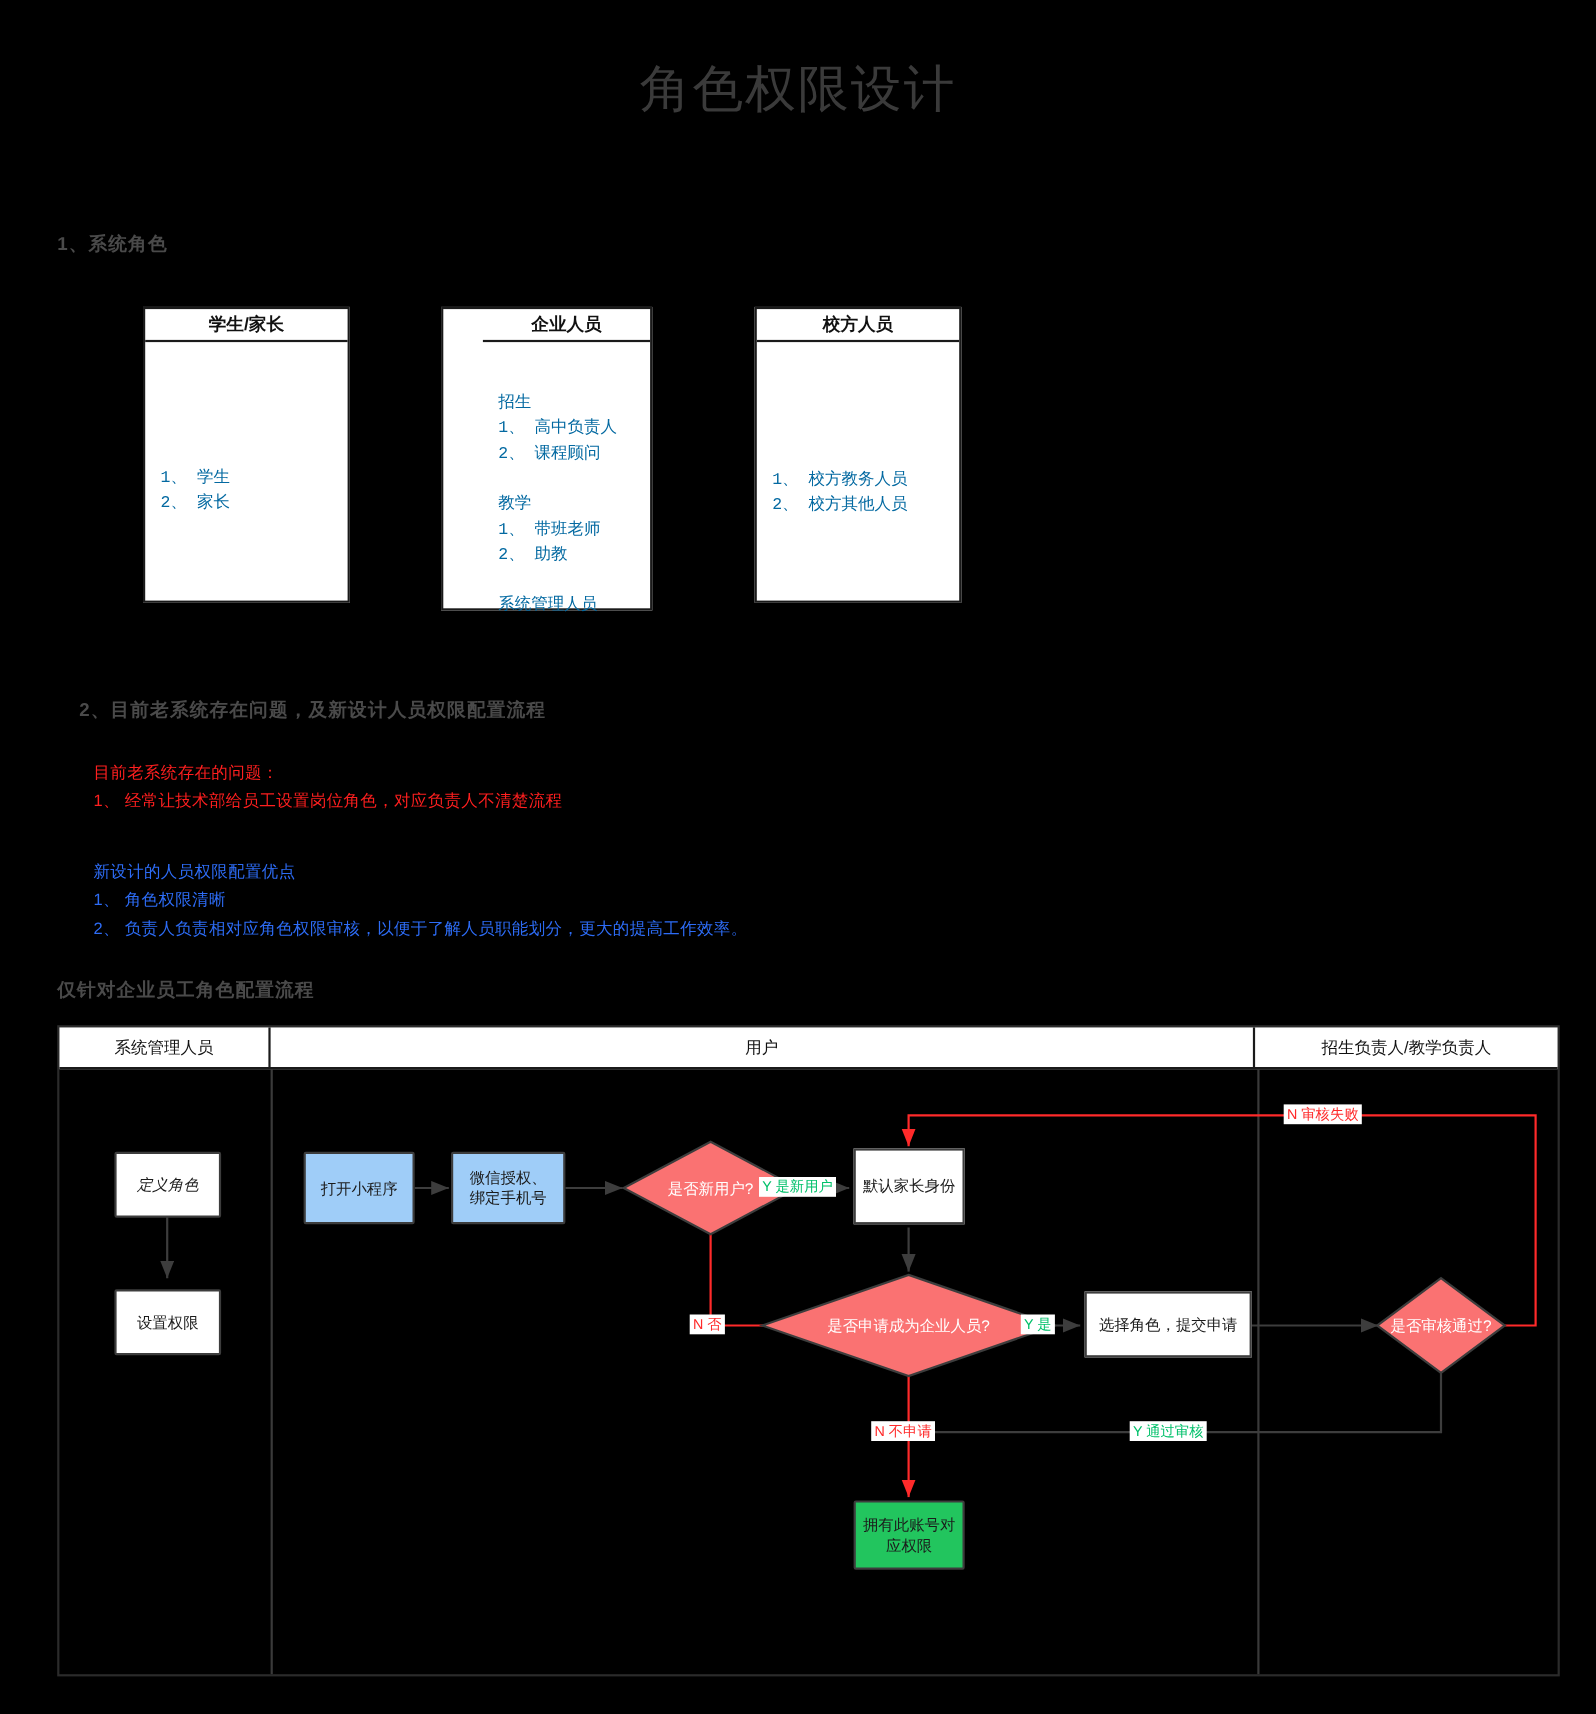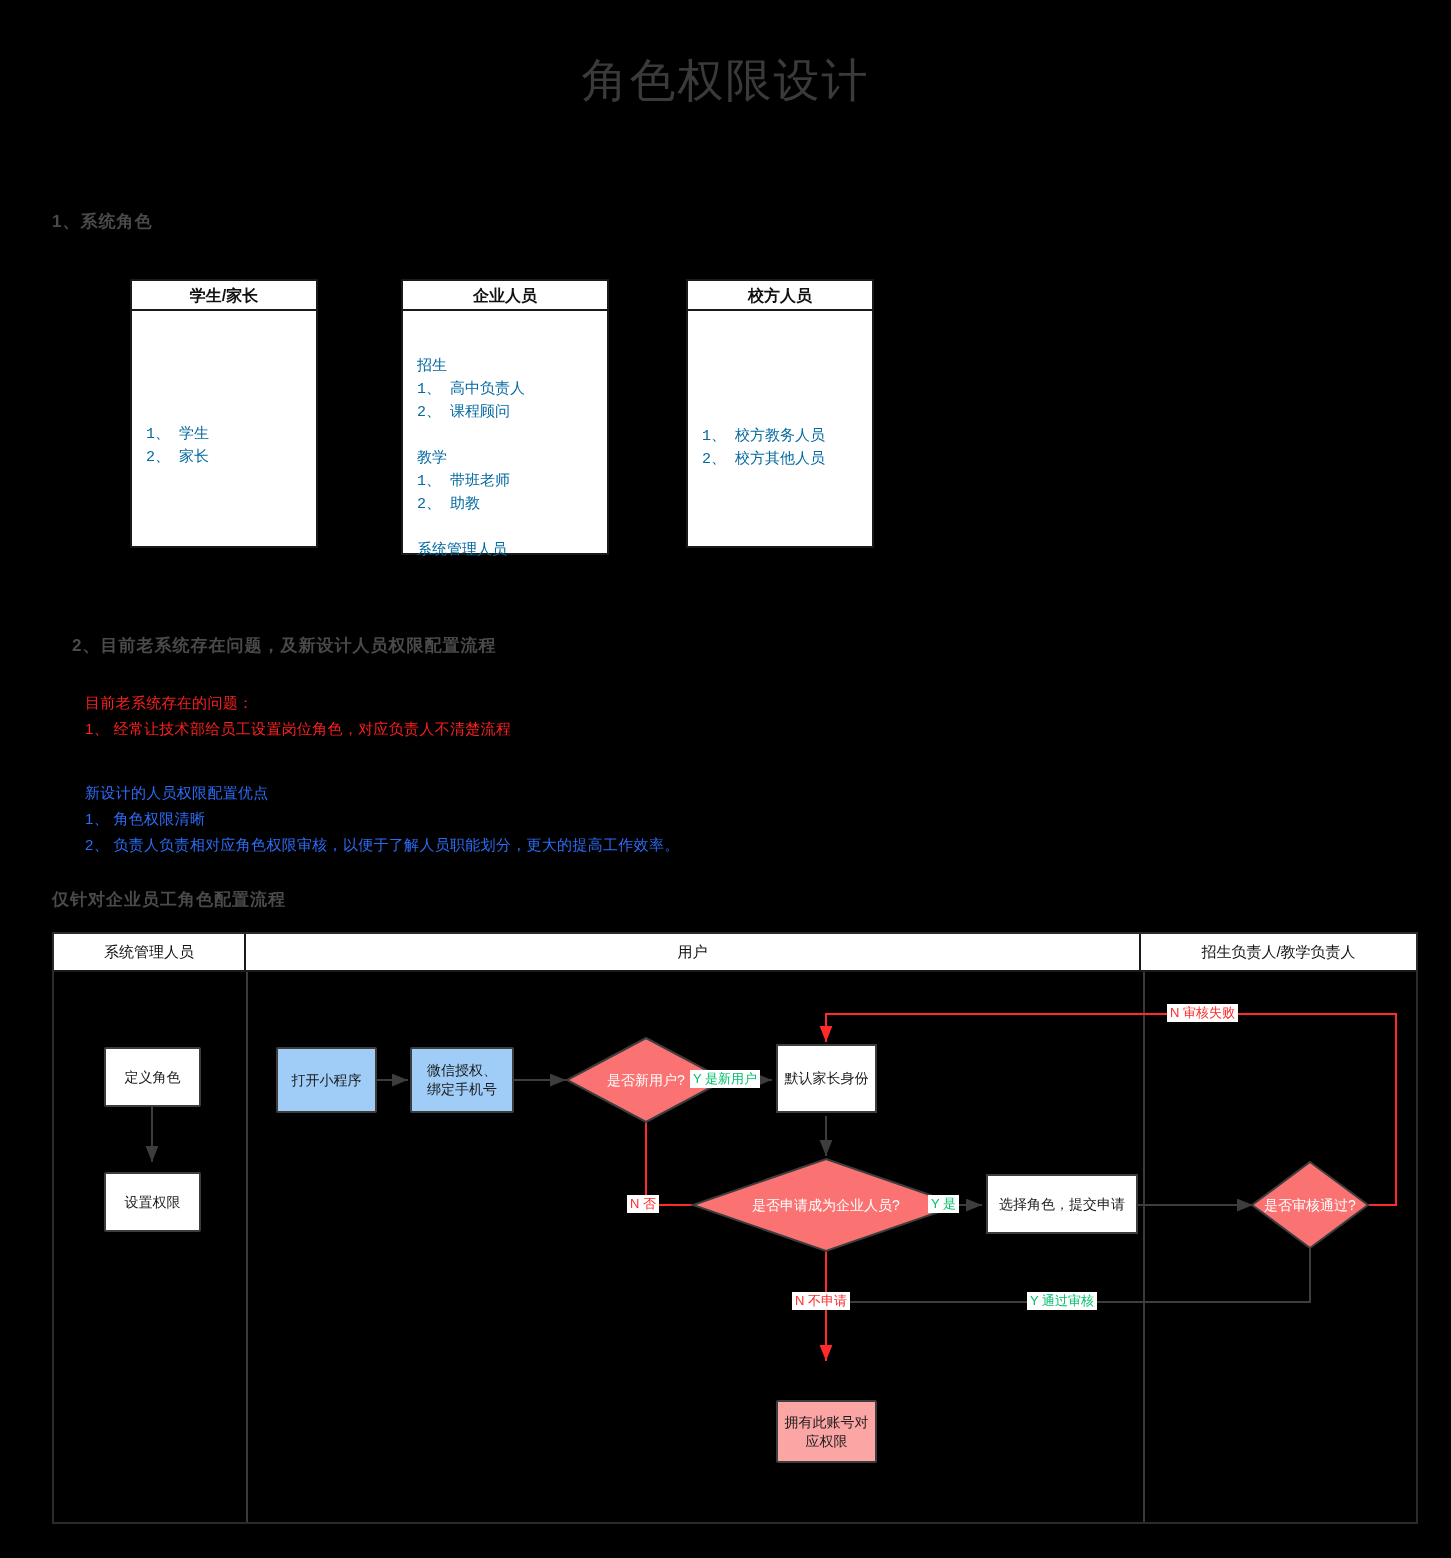--- a/index.html
+++ b/index.html
@@ -28,21 +28,21 @@
     height:30px;line-height:30px;text-align:center;
     font-size:16px;font-weight:bold;color:#111;
     border-bottom:2px solid #1a1a1a;box-sizing:border-box;
   }
   .card-body{
     padding:12px 14px 0 14px;font-size:15px;color:#0369a1;line-height:23px;
     white-space:pre-line;box-sizing:border-box;font-family:Liberation Mono, monospace;
   }
   #card-0{left:130px;top:279px;width:188px;height:269px;}
   #card-0 .card-body{padding-top:112px;}
-  #card-1{left:401px;top:279px;width:208px;height:276px;}
+  #card-1{left:401px;top:279px;width:192px;height:276px;padding-left:36px;}
   #card-1 .card-body{padding-top:44px;}
   #card-2{left:686px;top:279px;width:188px;height:269px;}
   #card-2 .card-body{padding-top:114px;}
 
   
   .note{font-size:15px;line-height:26px;white-space:pre-line;letter-spacing:.3px;}
   #note-problem{left:85px;top:690px;color:#ff1f1f;}
   #note-benefit{left:85px;top:780px;color:#2d6cf6;}
 
   
@@ -70,21 +70,21 @@
   #flow-svg{position:absolute;left:0;top:0;width:1366px;height:592px;}
 
   
   .node{
     position:absolute;box-sizing:border-box;display:flex;
     align-items:center;justify-content:center;text-align:center;
     font-size:14px;line-height:19px;color:#1b1b1b;white-space:pre-line;
   }
   .node.rect{border:2px solid #3d3d3d;background:#fff;border-radius:2px;}
   .node.rect.blue{background:#9fcdf8;border-color:#3d3d3d;}
-  .node.rect.green{background:#fca5a5;border-color:#3d3d3d;margin-top:36px;}
+  .node.rect.green{background:#22c55e;border-color:#3d3d3d;}
   .node.rect.plain{border-radius:0;}
   .edge-label{
     position:absolute;background:#fff;font-size:13px;padding:1px 3px;
     white-space:nowrap;line-height:16px;
   }
   .edge-label .k{font-weight:normal;}
   .lbl-red{color:#ff2a2a;}
   .lbl-green{color:#00c06a;}
 </style>
 </head>
@@ -169,21 +169,21 @@
 
     <path d="M1256,313 L1256,368 L772,368" stroke="#3d3d3d" stroke-width="2" fill="none"></path>
 
     <path d="M1314,271 L1342,271 L1342,80 L772,80 L772,108" stroke="#ff2a2a" stroke-width="2" fill="none" marker-end="url(#arrow-red)"></path>
 
     <polygon points="592,104 671,146 592,188 513,146" fill="#fa7272" stroke="#3d3d3d" stroke-width="2"></polygon>
     <polygon points="772,225 905,271 772,317 639,271" fill="#fa7272" stroke="#3d3d3d" stroke-width="2"></polygon>
     <polygon points="1256,228 1314,271 1256,314 1198,271" fill="#fa7272" stroke="#3d3d3d" stroke-width="2"></polygon>
   </svg>
 
-  <div class="node rect" style="left:50px;top:113px;width:97px;height:60px;">定义角色</div>
+  <div class="node rect" style="left:50px;top:113px;width:97px;height:60px;font-style:italic;">定义角色</div>
   <div class="node rect" style="left:50px;top:238px;width:97px;height:60px;">设置权限</div>
 
   <div class="node rect blue" style="left:222px;top:113px;width:101px;height:66px;">打开小程序</div>
   <div class="node rect blue" style="left:356px;top:113px;width:104px;height:66px;">微信授权、
 绑定手机号</div>
 
   <div class="node rect plain" style="left:722px;top:110px;width:101px;height:69px;">默认家长身份</div>
   <div class="node rect plain" style="left:932px;top:240px;width:152px;height:60px;">选择角色，提交申请</div>
 
   <div class="node rect green" style="left:722px;top:430px;width:101px;height:63px;">拥有此账号对

